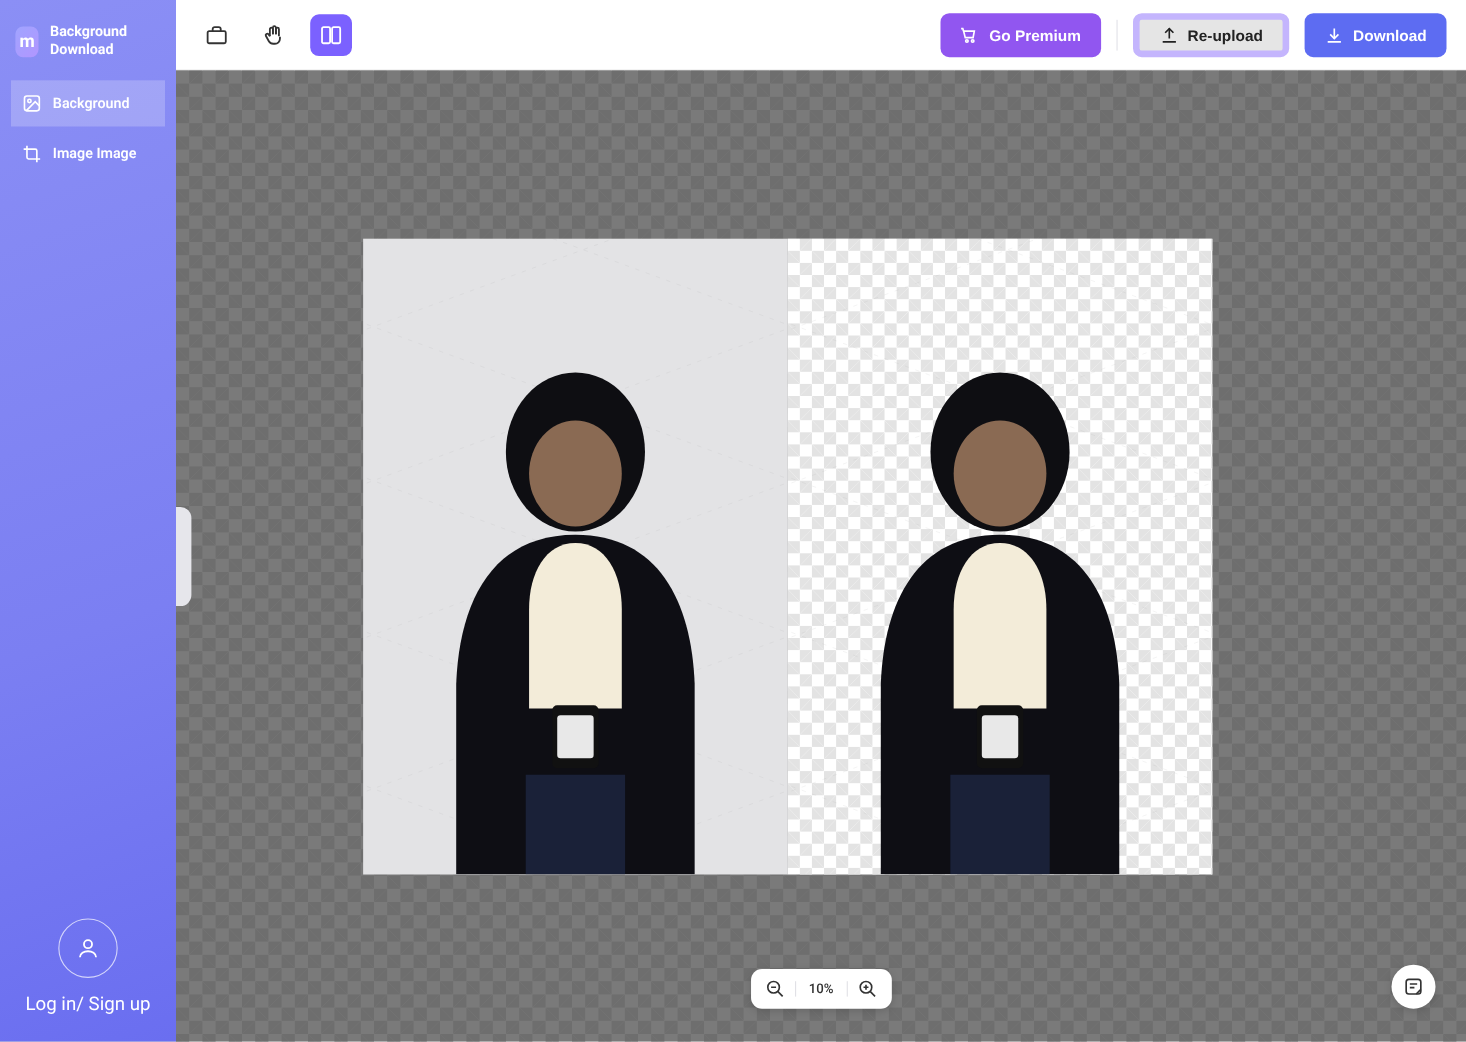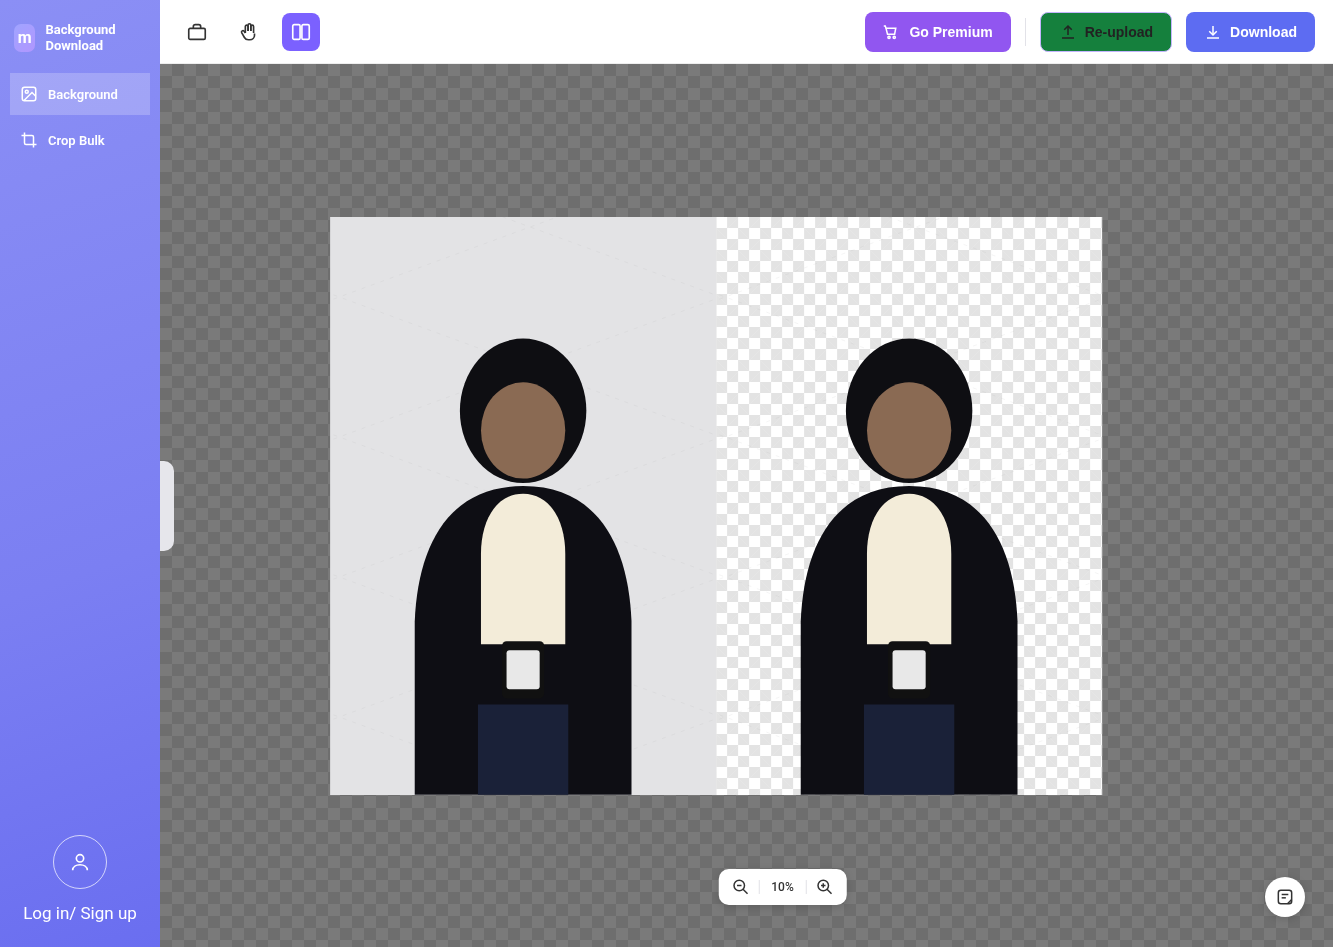--- a/index.html
+++ b/index.html
@@ -76,21 +76,21 @@
 .btn {
   height: 40px;
   padding: 0 18px;
   border-radius: 8px;
   display: flex; align-items: center; gap: 8px;
   font-size: 14px; font-weight: 600;
   cursor: pointer;
   border: none;
 }
 .btn-premium { background: #9156f0; color: #fff; }
-.btn-outline { background: #15803d; border: 1px solid #c4b5fd; color: #222; }
+.btn-outline { background: #e5e5e5; border: 6px solid #c4b5fd; color: #222; }
 .btn-download { background: #5d6cf2; color: #fff; }
 .divider-v { width: 1px; height: 28px; background: #e2e2e8; }
 
 .canvas-area {
   flex: 1;
   position: relative;
   overflow: hidden;
   background-color: #7a7a7a;
   background-image:
     linear-gradient(45deg, #6e6e6e 25%, transparent 25%),
@@ -139,28 +139,27 @@
 .person {
   position: absolute;
   bottom: 0;
   left: 50%;
   transform: translateX(-50%);
   width: 78%;
 }
 
 .zoom-bar {
   position: absolute;
-  bottom: 42px; left: 50%;
+  bottom: 30px; left: 50%;
   transform: translateX(-50%);
   background: #fff;
   border-radius: 10px;
   display: flex; align-items: center; gap: 6px;
   padding: 6px 10px;
   box-shadow: 0 2px 8px rgba(0,0,0,0.15);
-  margin-left: 36px;
 }
 .zoom-btn { width: 24px; height: 24px; display: flex; align-items: center; justify-content: center; cursor: pointer; border-radius: 6px; color: #333; }
 .zoom-val { font-size: 12px; font-weight: 500; color: #333; padding: 0 6px; }
 .zoom-sep { width: 1px; height: 14px; background: #e1e1e6; }
 
 .feedback-btn {
   position: absolute;
   right: 28px; bottom: 30px;
   width: 40px; height: 40px;
   border-radius: 50%;
@@ -186,21 +185,21 @@
           <circle cx="9" cy="9" r="2"></circle>
           <path d="M21 15l-5-5L5 21"></path>
         </svg>
       <span>Background</span>
     </div>
     <div class="nav-item">
       <svg class="nav-icon" viewBox="0 0 24 24" fill="none" stroke="currentColor" stroke-width="2">
           <path d="M6 2v14a2 2 0 0 0 2 2h14"></path>
           <path d="M18 22V8a2 2 0 0 0-2-2H2"></path>
         </svg>
-      <span>Crop Bulk</span>
+      <span>Image Image</span>
     </div>
   </nav>
 
   <div class="sidebar-footer">
     <div class="user-circle">
       <svg width="22" height="22" viewBox="0 0 24 24" fill="none" stroke="#fff" stroke-width="1.8">
           <circle cx="12" cy="8" r="4"></circle>
           <path d="M4 21c0-4 4-6 8-6s8 2 8 6"></path>
         </svg>
     </div>

